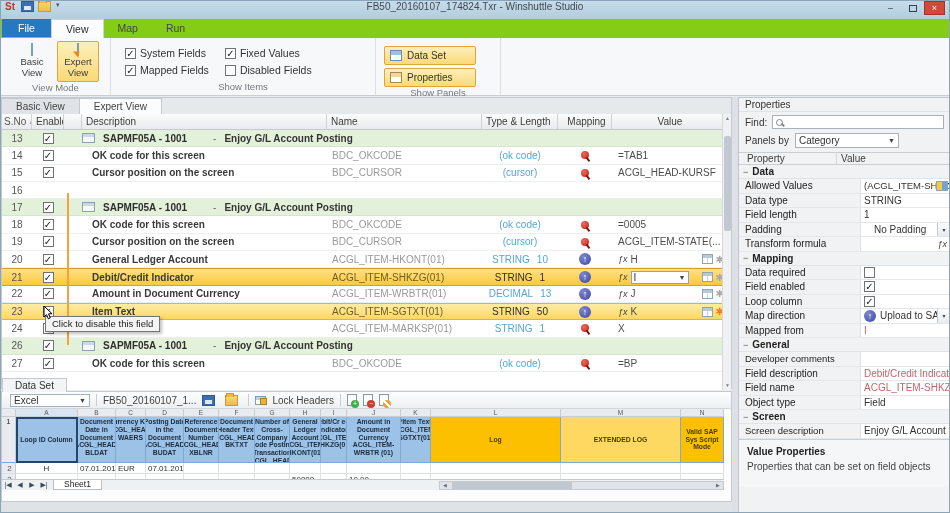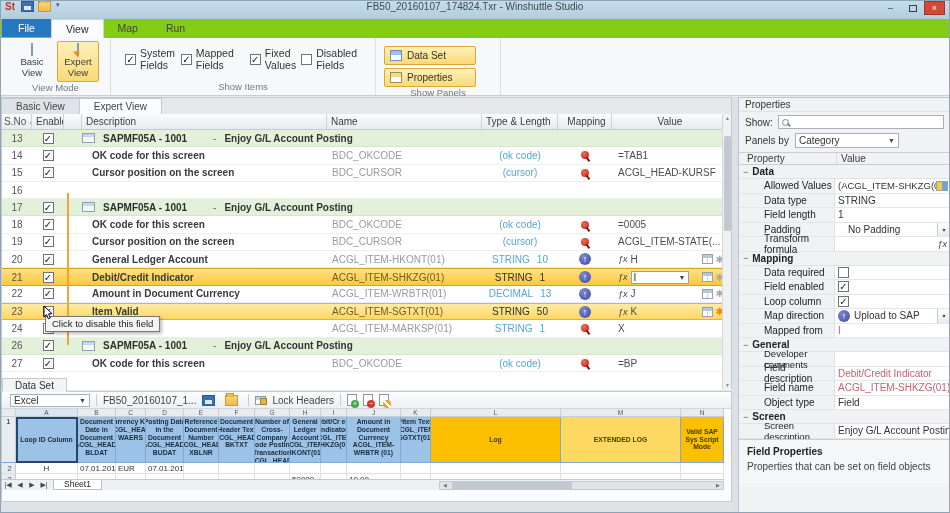--- a/index.html
+++ b/index.html
@@ -31,21 +31,21 @@
   .rgroup-body{flex:1;display:flex;align-items:flex-start;padding:3px 8px 0}
   .rgroup-label{height:14px;text-align:center;font-size:9.5px;color:#74797e}
   .vbtn{width:42px;margin:0 2px;padding:2px 1px;text-align:center;border:1px solid transparent;border-radius:2px}
   .vbtn .vlbl{font-size:9.5px;color:#3c3c3c;line-height:1.15;display:block;margin-top:2px}
   .vbtn-active{background:linear-gradient(#fdf0bb,#fad978);border-color:#dda63a}
   .tbl-ic{width:24px;height:20px;margin:0 auto;border:1px solid #7d9cba;background:
      linear-gradient(#b9d0e6 0 5px,#fff 5px),
      repeating-linear-gradient(90deg,transparent 0 7px,#c6d4e2 7px 8px);position:relative}
   .tbl-ic.exp::after{content:"";position:absolute;right:-2px;bottom:-2px;width:0;height:0;
      border-left:5px solid #e88c1e;border-top:4px solid transparent;border-bottom:4px solid transparent;transform:rotate(-40deg)}
-  .chk-col{display:flex;gap:5px;margin:6px 10px 0 6px}
+  .chk-col{display:flex;flex-direction:column;gap:5px;margin:6px 10px 0 6px}
   .chk-item{display:flex;align-items:center;gap:4px;font-size:10.5px;color:#333}
   .cb{width:11px;height:11px;border:1px solid #6f7377;background:#fff;font-size:10px;line-height:9px;text-align:center;color:#1a1a1a;flex:none}
   .cb.on::before{content:"✓"}
   .panel-col{display:flex;flex-direction:column;gap:3px;margin-top:5px}
   .pbtn{display:flex;align-items:center;gap:5px;width:92px;height:19px;padding:0 5px;
         background:linear-gradient(#fdf0bb,#fad978);border:1px solid #dda63a;border-radius:2px;font-size:10px;color:#333}
   .ic-sq{width:12px;height:11px;border:1px solid #6f8fae;background:linear-gradient(#9cc2e7 0 4px,#fff 4px)}
   .ic-props{width:12px;height:11px;border:1px solid #9a8james;border:1px solid #a08a5a;background:linear-gradient(#f5d98a 0 4px,#fff 4px)}
   
   #grid-wrap{position:absolute;left:0;top:96px;width:731px;height:292px;background:#fff;border:1px solid #c6cad0}
@@ -150,21 +150,21 @@
   .mag::after{content:"";position:absolute;width:4px;height:1.5px;background:#7d8790;transform:rotate(45deg);right:-3px;bottom:-1px}
   .arr-row{display:flex;align-items:center;gap:6px;padding:2px 6px 4px}
   .arr-sel{width:104px;height:15px;background:#fff;border:1px solid #a9b0b8;display:flex;align-items:center;padding:0 3px}
   .arr-sel .sel-val{flex:1}
   #pcols{display:flex;height:13px;border-top:1px solid #c9ced3;border-bottom:1px solid #c9ced3;color:#3c3c3c;align-items:center}
   #pcols .pc1{width:97px;padding-left:8px}
   #pcols .pc2{flex:1;padding-left:4px;border-left:1px solid #d5d9dd}
   .psec{height:14px;display:flex;align-items:center;font-weight:bold;color:#222;padding-left:4px;gap:4px;border-bottom:1px solid #e0e4e7}
   .minus{font-weight:normal;color:#555;font-size:9px}
   .prow{display:flex;height:14.5px;align-items:stretch;border-bottom:1px solid #e4e7ea}
-  .plab{width:95px;padding-left:25px;display:flex;align-items:center;color:#222}
+  .plab{width:121px;padding-left:6px;display:flex;align-items:center;color:#222}
   .pval{flex:1;background:#fff;border-left:1px solid #dde1e5;display:flex;align-items:center;padding:0 3px;position:relative;overflow:hidden;white-space:nowrap;gap:4px}
   .ddbtn{position:absolute;right:0;top:0;bottom:0;width:13px;border-left:1px solid #c3c9cf;background:linear-gradient(#fdfdfd,#e8ebee);
          display:flex;align-items:center;justify-content:center;font-size:6px;color:#444}
   .ddbtn::before{content:"▾"}
   .av-ic{position:absolute;right:2px;width:12px;height:10px;border:1px solid #8aa;background:linear-gradient(90deg,#f7c84a 50%,#6aa5e0 50%)}
   .fx-right{position:absolute;right:3px}
   .pink{color:#c4636e}
   .indent{padding-left:10px}
   #pfoot{position:absolute;left:0;right:0;bottom:26px;border-top:1px solid #c9ced3;background:#f4f6f8;padding:6px 8px;height:48px}
   #pfoot .ft{font-weight:bold;color:#222;margin-bottom:4px}
@@ -472,21 +472,21 @@
             <span class="gear"></span>
           </div>
       </div>
 
       <div class="gr gr-hot">
         <div class="cell c-sno">23</div>
         <div class="cell c-en">
             <span class="cb on"></span>
           </div>
         <div class="cell c-ic"></div>
-        <div class="cell c-desc">Item Valid</div>
+        <div class="cell c-desc">Item Text</div>
         <div class="cell c-name" style="color:#6e5c20">ACGL_ITEM-SGTXT(01)</div>
         <div class="cell c-type" style="color:#2e2e2e">
             <span>STRING</span>
             <span>50</span>
           </div>
         <div class="cell c-map">
             <span class="up-ic"></span>
           </div>
         <div class="cell c-val">
             <span class="fx-ic"></span>
@@ -676,21 +676,21 @@
       </div>
     </div>
   </div>
   <div id="bottom-strip"></div>
 
   <div id="splitter"></div>
 
   <div id="props">
     <div id="props-hdr">Properties</div>
     <div class="find-row">
-      <span>Show:</span>
+      <span>Find:</span>
       <div class="find-box">
           <span class="mag"></span>
         </div>
     </div>
     <div class="arr-row">
       <span>Panels by</span>
       <div class="arr-sel">
           <span class="sel-val">Category</span>
           <span class="dd-caret">▼</span>
         </div>
@@ -812,18 +812,18 @@
         </span>
     </div>
     <div class="prow">
       <span class="plab">Screen name</span>
       <span class="pval">
           <span>SAPMF05A - 1001</span>
         </span>
     </div>
 
     <div id="pfoot">
-      <div class="ft">Field Properties</div>
+      <div class="ft">Value Properties</div>
       <div class="fd">Properties that can be set on field objects</div>
     </div>
   </div>
 
 </div>
 
 </body></html>

